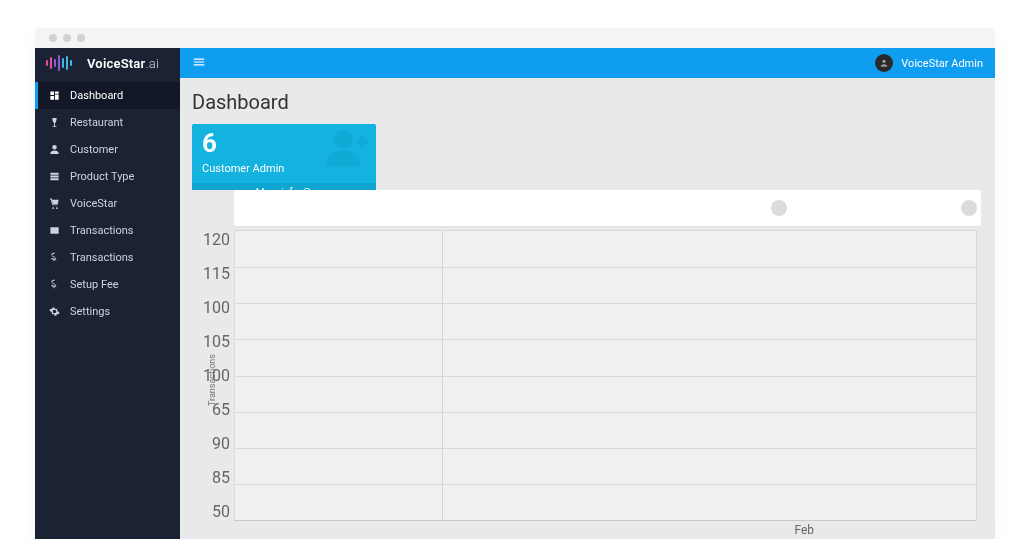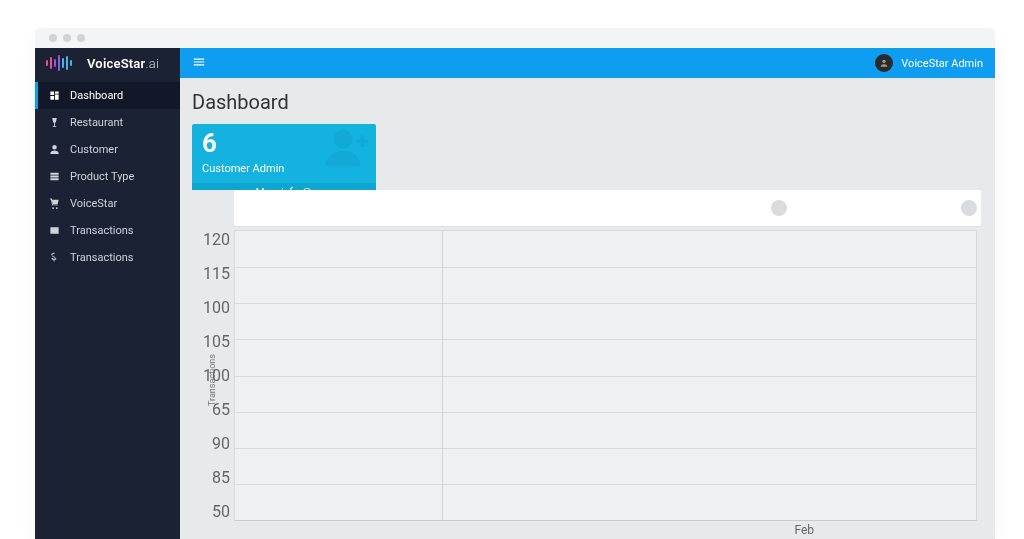--- a/index.html
+++ b/index.html
@@ -367,20 +367,36 @@
           </span>
           <span>Transactions</span>
         </div>
         <div class="nav-item">
           <span class="icon-slot">
             <svg width="11" height="11" viewBox="0 0 24 24" fill="currentColor">
                 <path d="M12 1v3c-3 0-5 1.5-5 4 0 5 9 3 9 7 0 1.5-1.5 2-4 2v3h-2v-3c-3 0-5-1.5-5-4h3c0 1 1 1.5 3 1.5s3-.5 3-1.5c0-5-9-3-9-7 0-2.5 2-4 5-4V1z"></path>
               </svg>
           </span>
           <span>Transactions</span>
+        </div>
+        <div class="nav-item">
+          <span class="icon-slot">
+            <svg width="11" height="11" viewBox="0 0 24 24" fill="currentColor">
+                <path d="M12 1v3c-3 0-5 1.5-5 4 0 5 9 3 9 7 0 1.5-1.5 2-4 2v3h-2v-3c-3 0-5-1.5-5-4h3c0 1 1 1.5 3 1.5s3-.5 3-1.5c0-5-9-3-9-7 0-2.5 2-4 5-4V1z"></path>
+              </svg>
+          </span>
+          <span>Setup Fee</span>
+        </div>
+        <div class="nav-item">
+          <span class="icon-slot">
+            <svg width="11" height="11" viewBox="0 0 24 24" fill="currentColor">
+                <path d="M12 8a4 4 0 1 0 4 4 4 4 0 0 0-4-4zm9 4a7 7 0 0 1-.1 1.2l2.1 1.6-2 3.4-2.5-1a7 7 0 0 1-2 1.2l-.4 2.6h-4l-.4-2.6a7 7 0 0 1-2-1.2l-2.5 1-2-3.4 2.1-1.6A7 7 0 0 1 3 12a7 7 0 0 1 .1-1.2L1 9.2l2-3.4 2.5 1a7 7 0 0 1 2-1.2L7.9 3h4l.4 2.6a7 7 0 0 1 2 1.2l2.5-1 2 3.4-2.1 1.6A7 7 0 0 1 21 12z"></path>
+              </svg>
+          </span>
+          <span>Settings</span>
         </div>
       </nav>
     </aside>
 
     <div class="main">
       <div class="topbar">
         <span class="burger">
           <svg width="14" height="14" viewBox="0 0 24 24" fill="#fff">
               <path d="M3 6h18v2H3zm0 5h18v2H3zm0 5h18v2H3z"></path>
             </svg>

